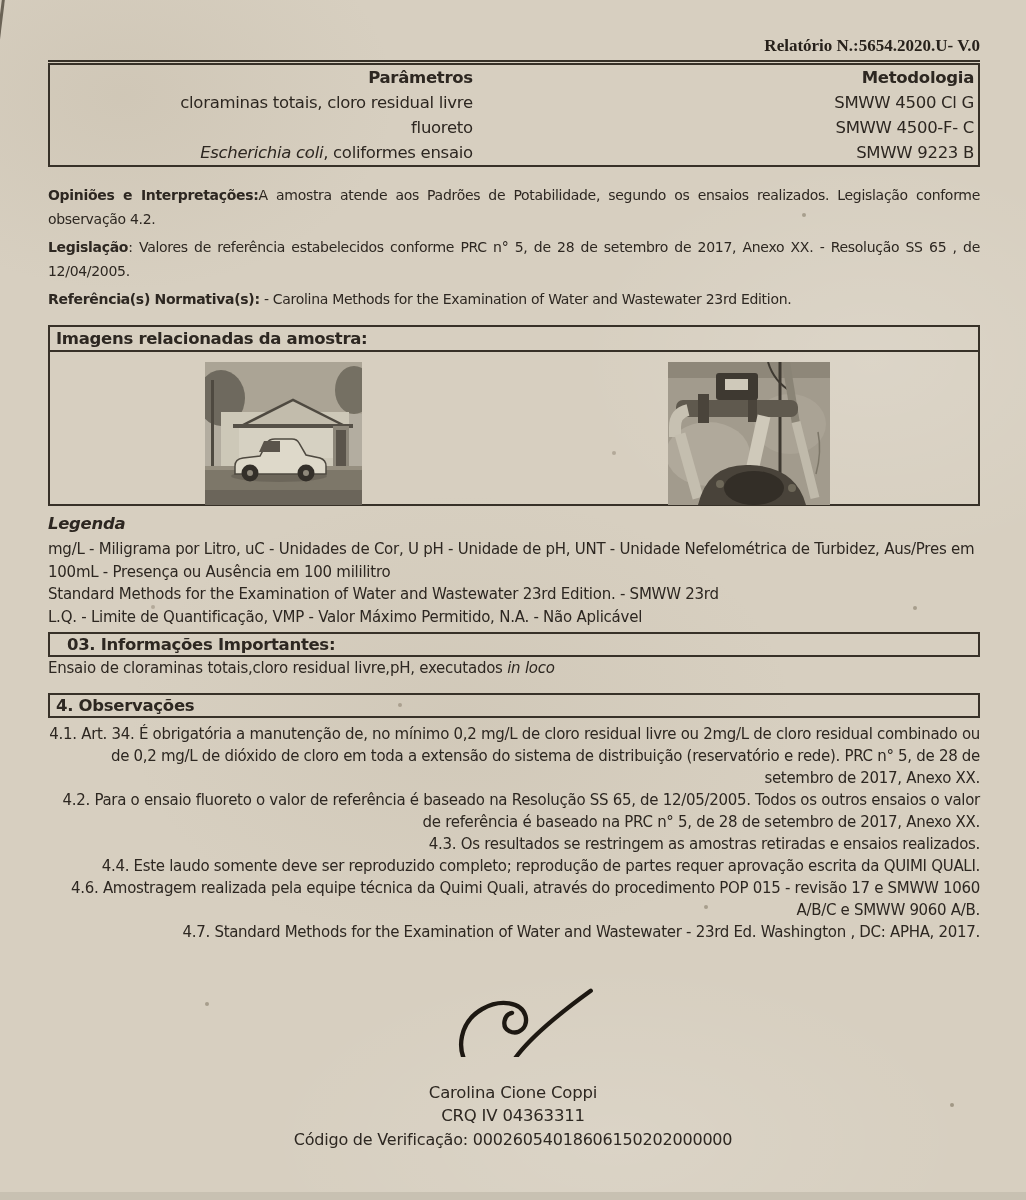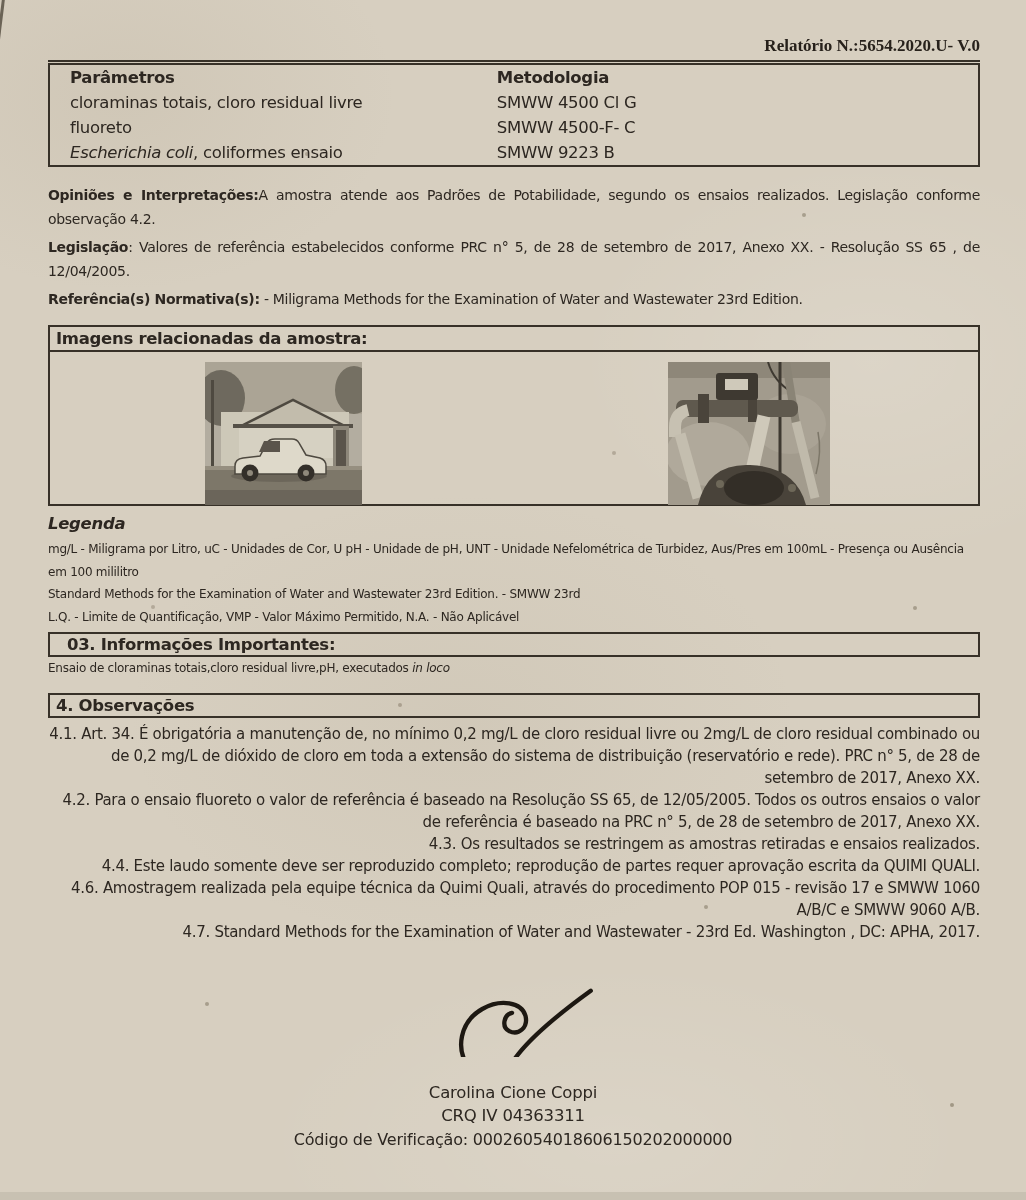--- a/index.html
+++ b/index.html
@@ -41,21 +41,21 @@
   }
 
   .content{position:absolute;left:48px;top:0;width:932px;}
 
   table.params{
     width:100%;margin-top:60px;border-collapse:collapse;
     border:2px solid #373128;border-top:5px double #373128;
     font-size:16.5px;letter-spacing:-0.3px;
   }
   table.params th,table.params td{
-    text-align:left;padding:1px 20px;line-height:23px;font-weight:normal;
+    text-align:right;padding:1px 4px;line-height:23px;font-weight:normal;
   }
   table.params th{font-weight:bold;}
   table.params .col-p{width:46%;}
   table.params .col-m{width:54%;}
 
   p.body-par{margin:4px 0 0 0;font-size:14px;line-height:24px;letter-spacing:-0.3px;text-align:justify;}
   p.body-par:first-of-type{margin-top:16px;}
   p.body-par b{letter-spacing:-0.3px;}
 
   .box-title{
@@ -63,21 +63,21 @@
     padding:2px 6px;font-size:16.5px;font-weight:bold;letter-spacing:-0.3px;
   }
   .photos-box{
     position:relative;border:2px solid #373128;border-top:none;height:152px;
   }
   .photo{position:absolute;top:10px;display:block;}
   .photo-1{left:155px;}
   .photo-2{left:618px;}
 
   .legend-title{margin:8px 0 0 0;font-size:16.5px;font-weight:bold;letter-spacing:-0.3px;font-style:italic;}
-  p.small-par{margin:0;font-size:12px;line-height:22.5px;letter-spacing:-0.25px;text-align:left;}
+  p.small-par{margin:0;font-size:15px;line-height:22.5px;letter-spacing:-0.25px;text-align:left;}
   p.small-par.first{margin-top:5px;}
 
   .info-box{margin-top:4px;border:2px solid #373128;padding:1px 17px;font-size:16.5px;font-weight:bold;letter-spacing:-0.3px;}
   .info-body{margin:6px 0 0 0;}
 
   .obs-box{margin-top:13px;border:2px solid #373128;padding:1px 6px;font-size:16.5px;font-weight:bold;letter-spacing:-0.3px;}
   .obs-items{margin-top:5px;}
   .obs-items p{margin:0;font-size:15px;line-height:22px;letter-spacing:-0.3px;text-align:right;}
 
   .footer{position:absolute;top:985px;left:0;width:100%;text-align:center;font-size:16.5px;line-height:23px;letter-spacing:-0.2px;}
@@ -116,21 +116,21 @@
           <td><i>Escherichia coli</i><span>, coliformes ensaio</span></td>
           <td>SMWW 9223 B</td>
         </tr>
       </tbody>
     </table>
 
     <p class="body-par"><b>Opiniões e Interpretações:</b><span>A amostra atende aos Padrões de Potabilidade, segundo os ensaios realizados. Legislação conforme observação 4.2.</span></p>
 
     <p class="body-par"><b>Legislação</b><span>: Valores de referência estabelecidos conforme PRC n° 5, de 28 de setembro de 2017, Anexo XX. - Resolução SS 65 , de 12/04/2005.</span></p>
 
-    <p class="body-par"><b>Referência(s) Normativa(s):</b><span> - Miligrama Methods for the Examination of Water and Wastewater 23rd Edition.</span></p>
+    <p class="body-par"><b>Referência(s) Normativa(s):</b><span> - Carolina Methods for the Examination of Water and Wastewater 23rd Edition.</span></p>
 
     <div class="box-title">Imagens relacionadas da amostra:</div>
     <div class="photos-box">
 
       <svg class="photo photo-1" width="157" height="143" viewBox="0 0 157 143">
         <rect width="157" height="143" fill="#b3ada0"></rect>
         <rect width="157" height="52" fill="#aba495"></rect>
         <ellipse cx="16" cy="36" rx="24" ry="28" fill="#6e695e"></ellipse>
         <ellipse cx="149" cy="28" rx="19" ry="24" fill="#757063"></ellipse>
         <rect x="16" y="50" width="128" height="62" fill="#cdc8b8"></rect>

